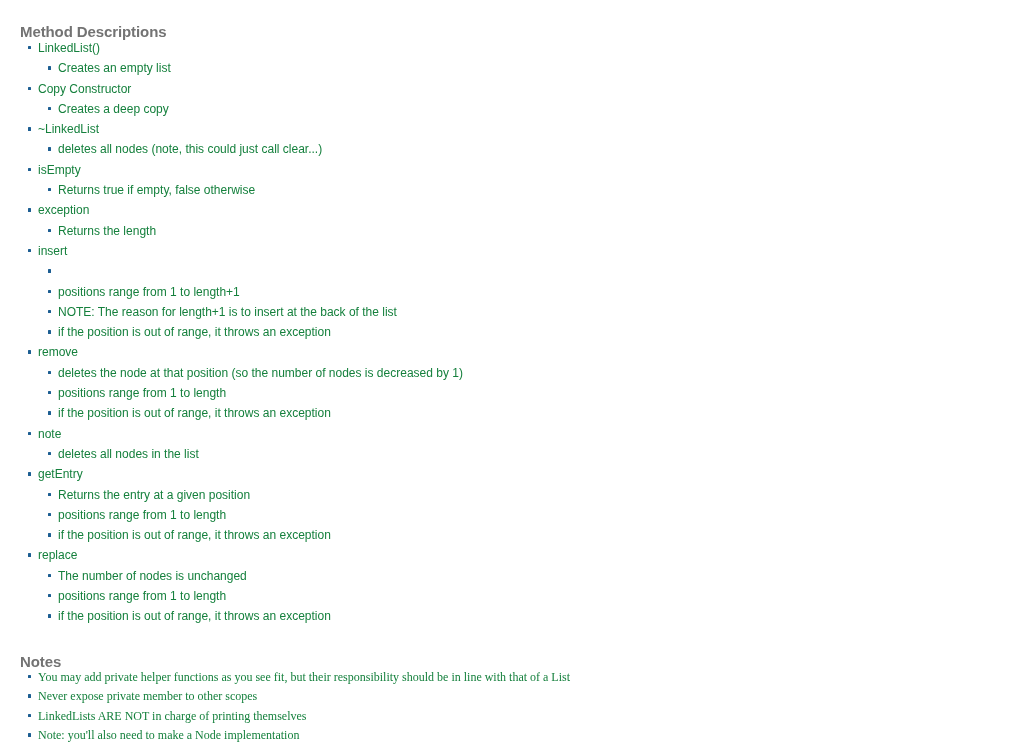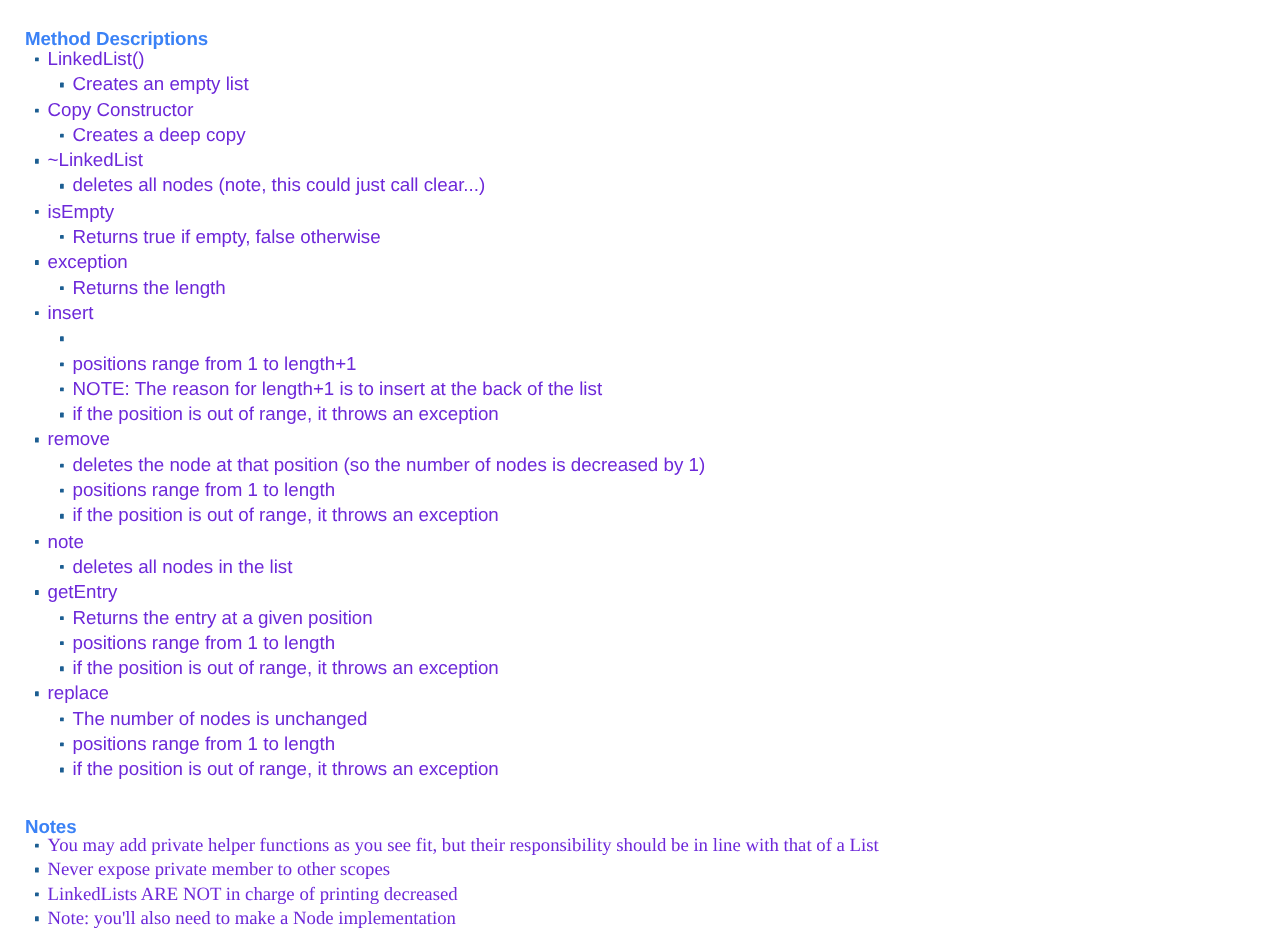--- a/index.html
+++ b/index.html
@@ -19,21 +19,21 @@
   .page {
     position: relative;
     width: 1024px;
     height: 747px;
     box-sizing: border-box;
     padding: 0;
   }
   .section-heading {
     font-size: 15px;
     font-weight: bold;
-    color: #3b82f6;
+    color: #737373;
     letter-spacing: -0.1px;
     line-height: 18px;
   }
   #methods-heading {
     position: absolute;
     left: 20px;
     top: 11px;
   }
   #notes-heading {
     position: absolute;
@@ -52,25 +52,25 @@
     width: 1004px;
   }
   #notes-list {
     position: absolute;
     left: 0;
     top: 668px;
     width: 1004px;
   }
   li.row {
     position: relative;
-    font-size: 15px;
+    font-size: 12px;
     line-height: 20.3px;
     height: 20.3px;
     white-space: nowrap;
-    color: #6d28d9;
+    color: #15803d;
   }
   #notes-list li.row {
     line-height: 19.4px;
     height: 19.4px;
     font-family: Liberation Serif, serif;
   }
   li.level-1 { padding-left: 38px; }
   li.level-2 { padding-left: 58px; }
 
   li.row .bullet {
@@ -127,17 +127,17 @@
       <li class="row level-2"><span class="bullet"></span><span class="txt">The number of nodes is unchanged</span></li>
       <li class="row level-2"><span class="bullet"></span><span class="txt">positions range from 1 to length</span></li>
       <li class="row level-2"><span class="bullet"></span><span class="txt">if the position is out of range, it throws an exception</span></li>
     </ul>
 
   <h2 class="section-heading" id="notes-heading">Notes</h2>
 
   <ul class="list" id="notes-list">
       <li class="row level-1"><span class="bullet"></span><span class="txt">You may add private helper functions as you see fit, but their responsibility should be in line with that of a List</span></li>
       <li class="row level-1"><span class="bullet"></span><span class="txt">Never expose private member to other scopes</span></li>
-      <li class="row level-1"><span class="bullet"></span><span class="txt">LinkedLists ARE NOT in charge of printing decreased</span></li>
+      <li class="row level-1"><span class="bullet"></span><span class="txt">LinkedLists ARE NOT in charge of printing themselves</span></li>
       <li class="row level-1"><span class="bullet"></span><span class="txt">Note: you'll also need to make a Node implementation</span></li>
     </ul>
 
 </div>
 
 </body></html>

